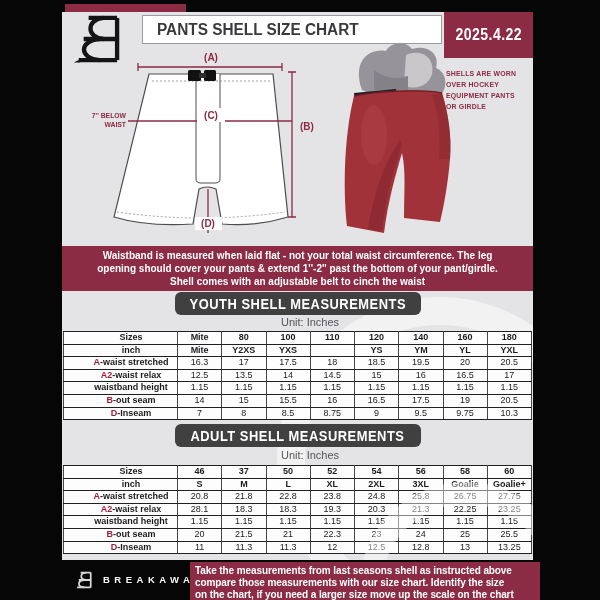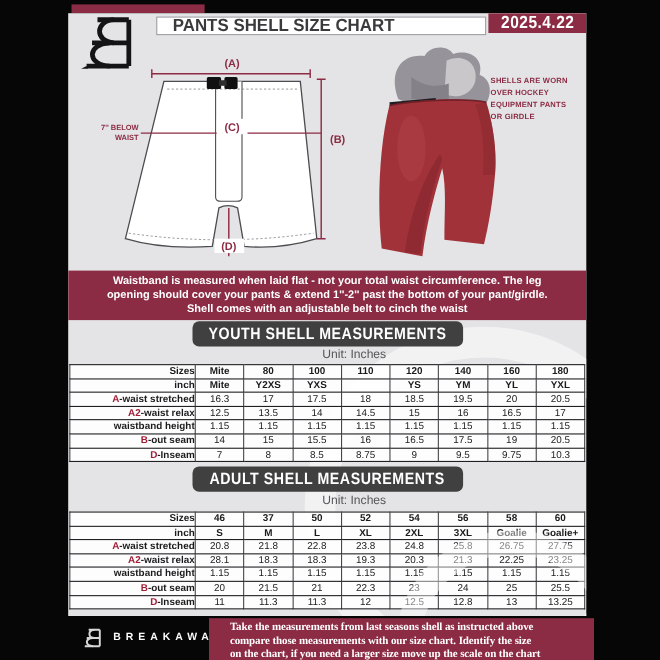--- a/index.html
+++ b/index.html
@@ -9,60 +9,60 @@
 
   .accent-top{position:absolute;left:65px;top:4px;width:121px;height:8px;background:#8C2B44;}
   .content{position:absolute;left:62px;top:12px;width:471px;height:548px;background:#E4E3E5;overflow:hidden;}
   .content::before{content:'';position:absolute;right:-70px;top:285px;width:270px;height:270px;
        border:28px solid rgba(255,255,255,.55);border-radius:50%;}
   .content::after{content:'';position:absolute;right:-40px;top:470px;width:170px;height:170px;
        border:22px solid rgba(255,255,255,.45);border-radius:50%;}
 
   
   .logo{position:absolute;left:8px;top:1px;width:62px;height:52px;}
-  .titlebox{position:absolute;left:80px;top:3px;width:300px;height:17px;background:#fff;
+  .titlebox{position:absolute;left:80px;top:3px;width:300px;height:29px;background:#fff;
        border:1px solid #9a9aa0;box-sizing:border-box;display:flex;align-items:center;padding-left:14px;}
   .titlebox span{font-size:16px;font-weight:bold;color:#3a3a3c;transform:scaleX(.96);transform-origin:left;}
-  .datebox{position:absolute;left:382px;top:0;width:89px;height:18px;background:#8C2B44;
+  .datebox{position:absolute;left:382px;top:0;width:89px;height:46px;background:#8C2B44;
        display:flex;align-items:center;justify-content:center;}
   .datebox span{color:#fff;font-size:16px;font-weight:bold;transform:scaleX(.88);letter-spacing:.5px;}
 
   
   .pants-svg{position:absolute;left:8px;top:38px;width:264px;height:196px;}
   .photo-svg{position:absolute;left:272px;top:28px;width:130px;height:205px;}
   .photo-caption{position:absolute;left:384px;top:56px;width:86px;color:#8C2B44;
        font-size:6.9px;font-weight:bold;line-height:1.6;white-space:pre-line;letter-spacing:.2px;}
 
   .notice{position:absolute;left:0;top:234px;width:471px;height:45px;background:#8C2B44;
        display:flex;align-items:center;justify-content:center;}
   .notice div{color:#fff;font-size:10px;font-weight:bold;line-height:1.32;text-align:center;white-space:pre-line;}
 
   .section-banner{position:absolute;left:50%;transform:translateX(-50%);width:246px;height:23px;
        background:#404040;border-radius:6px;display:flex;align-items:center;justify-content:center;}
   .section-banner span{color:#fff;font-size:15px;font-weight:bold;letter-spacing:.6px;transform:scaleX(.86);white-space:nowrap;}
   .banner-youth{top:280px;} .banner-adult{top:412px;}
-  .unit{position:absolute;left:12px;width:496px;text-align:center;font-size:11px;color:#55555a;}
+  .unit{position:absolute;left:0;width:496px;text-align:center;font-size:11px;color:#55555a;}
   .unit-youth{top:304px;} .unit-adult{top:437px;}
 
   .meas-table{position:absolute;left:1px;width:469px;border-collapse:collapse;table-layout:fixed;
        background:rgba(255,255,255,.92);border:1.5px solid #202024;}
   .table-youth{top:319px;} .table-adult{top:453px;}
   .meas-table td{height:11.6px;line-height:11.6px;padding:0;font-size:9px;color:#1b1b1d;text-align:center;
        border-left:1px solid #47474b;border-right:1px solid #47474b;
        border-top:1.5px solid #202024;border-bottom:1.5px solid #202024;overflow:hidden;white-space:nowrap;}
-  .meas-table td.lbl{text-align:right;padding-left:21px;font-weight:bold;}
+  .meas-table td.lbl{text-align:center;padding-left:21px;font-weight:bold;}
   .meas-table tr.hdr td{font-weight:bold;}
   .pfx{color:#A21E37;}
 
   
   .footer-logo{position:absolute;left:74px;top:567px;width:22px;height:26px;}
   .brand-text{position:absolute;left:103px;top:574px;color:#fafafa;font-size:9.5px;font-weight:bold;letter-spacing:4.5px;}
   .footer-note{position:absolute;left:190px;top:562px;width:350px;height:38px;background:#8C2B44;
-       box-sizing:border-box;padding:3px 19px;color:#fff;font-size:10px;font-weight:bold;
-       line-height:1.2;white-space:pre-line;letter-spacing:-.1px;font-family:Liberation Serif, serif;}
+       box-sizing:border-box;padding:3px 5px;color:#fff;font-size:10px;font-weight:bold;
+       line-height:1.2;white-space:pre-line;letter-spacing:-.1px;}
 </style>
 </head>
 <body>
 
 <div id="app">
   <div class="accent-top"></div>
 
   <div class="content">
 
     <svg class="logo" viewBox="0 0 100 84">

